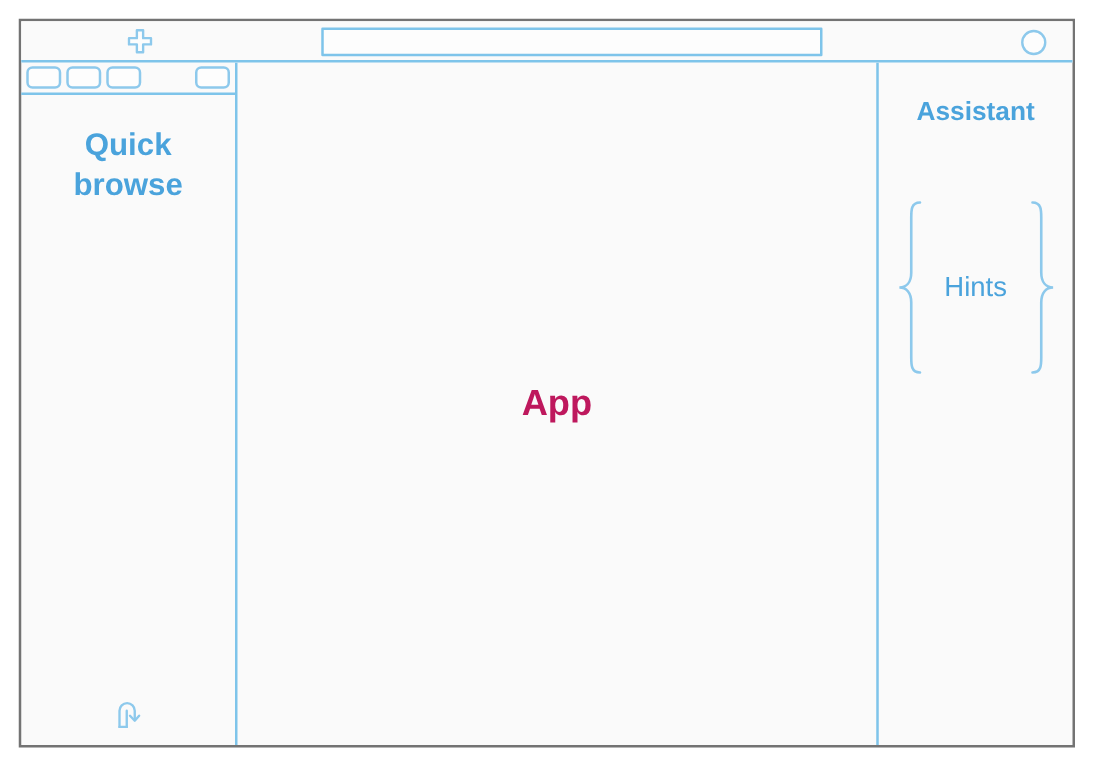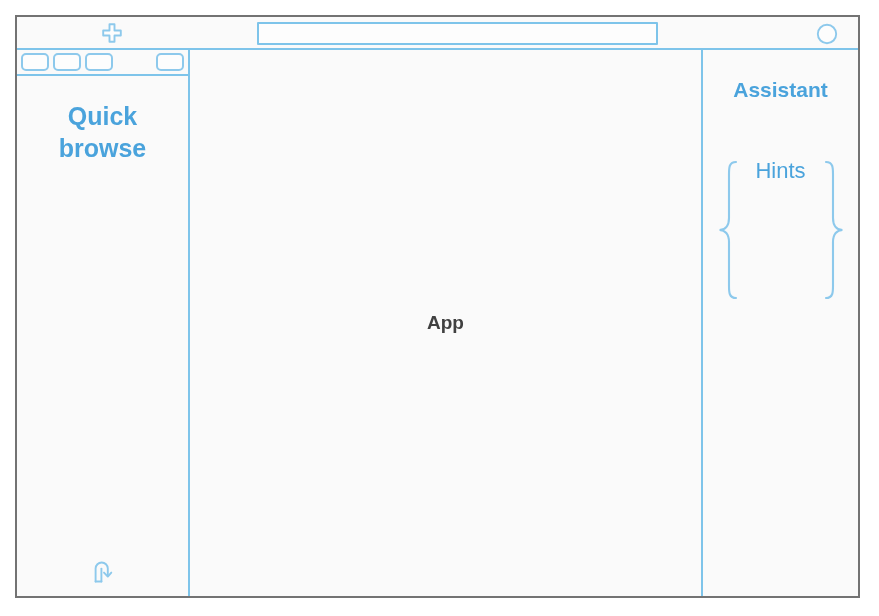--- a/index.html
+++ b/index.html
@@ -153,23 +153,23 @@
     flex: 1 1 auto;
     box-sizing: border-box;
     border-right: 2px solid #7ec4ea;
     display: flex;
     align-items: center;
     justify-content: center;
     min-width: 0;
   }
 
   .app-title {
-    font-size: 19px;
+    font-size: 29px;
     font-weight: bold;
-    color: #404040;
+    color: #be185d;
   }
 
   
   .assistant-panel {
     flex: 0 0 155px;
     box-sizing: border-box;
     display: flex;
     flex-direction: column;
     align-items: center;
     min-width: 0;
@@ -181,21 +181,21 @@
     font-weight: bold;
     color: #4aa3dc;
     text-align: center;
   }
 
   .hints-block {
     margin-top: 58px;
     width: 128px;
     height: 140px;
     display: flex;
-    align-items: flex-start;
+    align-items: center;
     justify-content: center;
     position: relative;
   }
 
   .brace {
     position: absolute;
     top: 0;
     width: 22px;
     height: 140px;
   }

